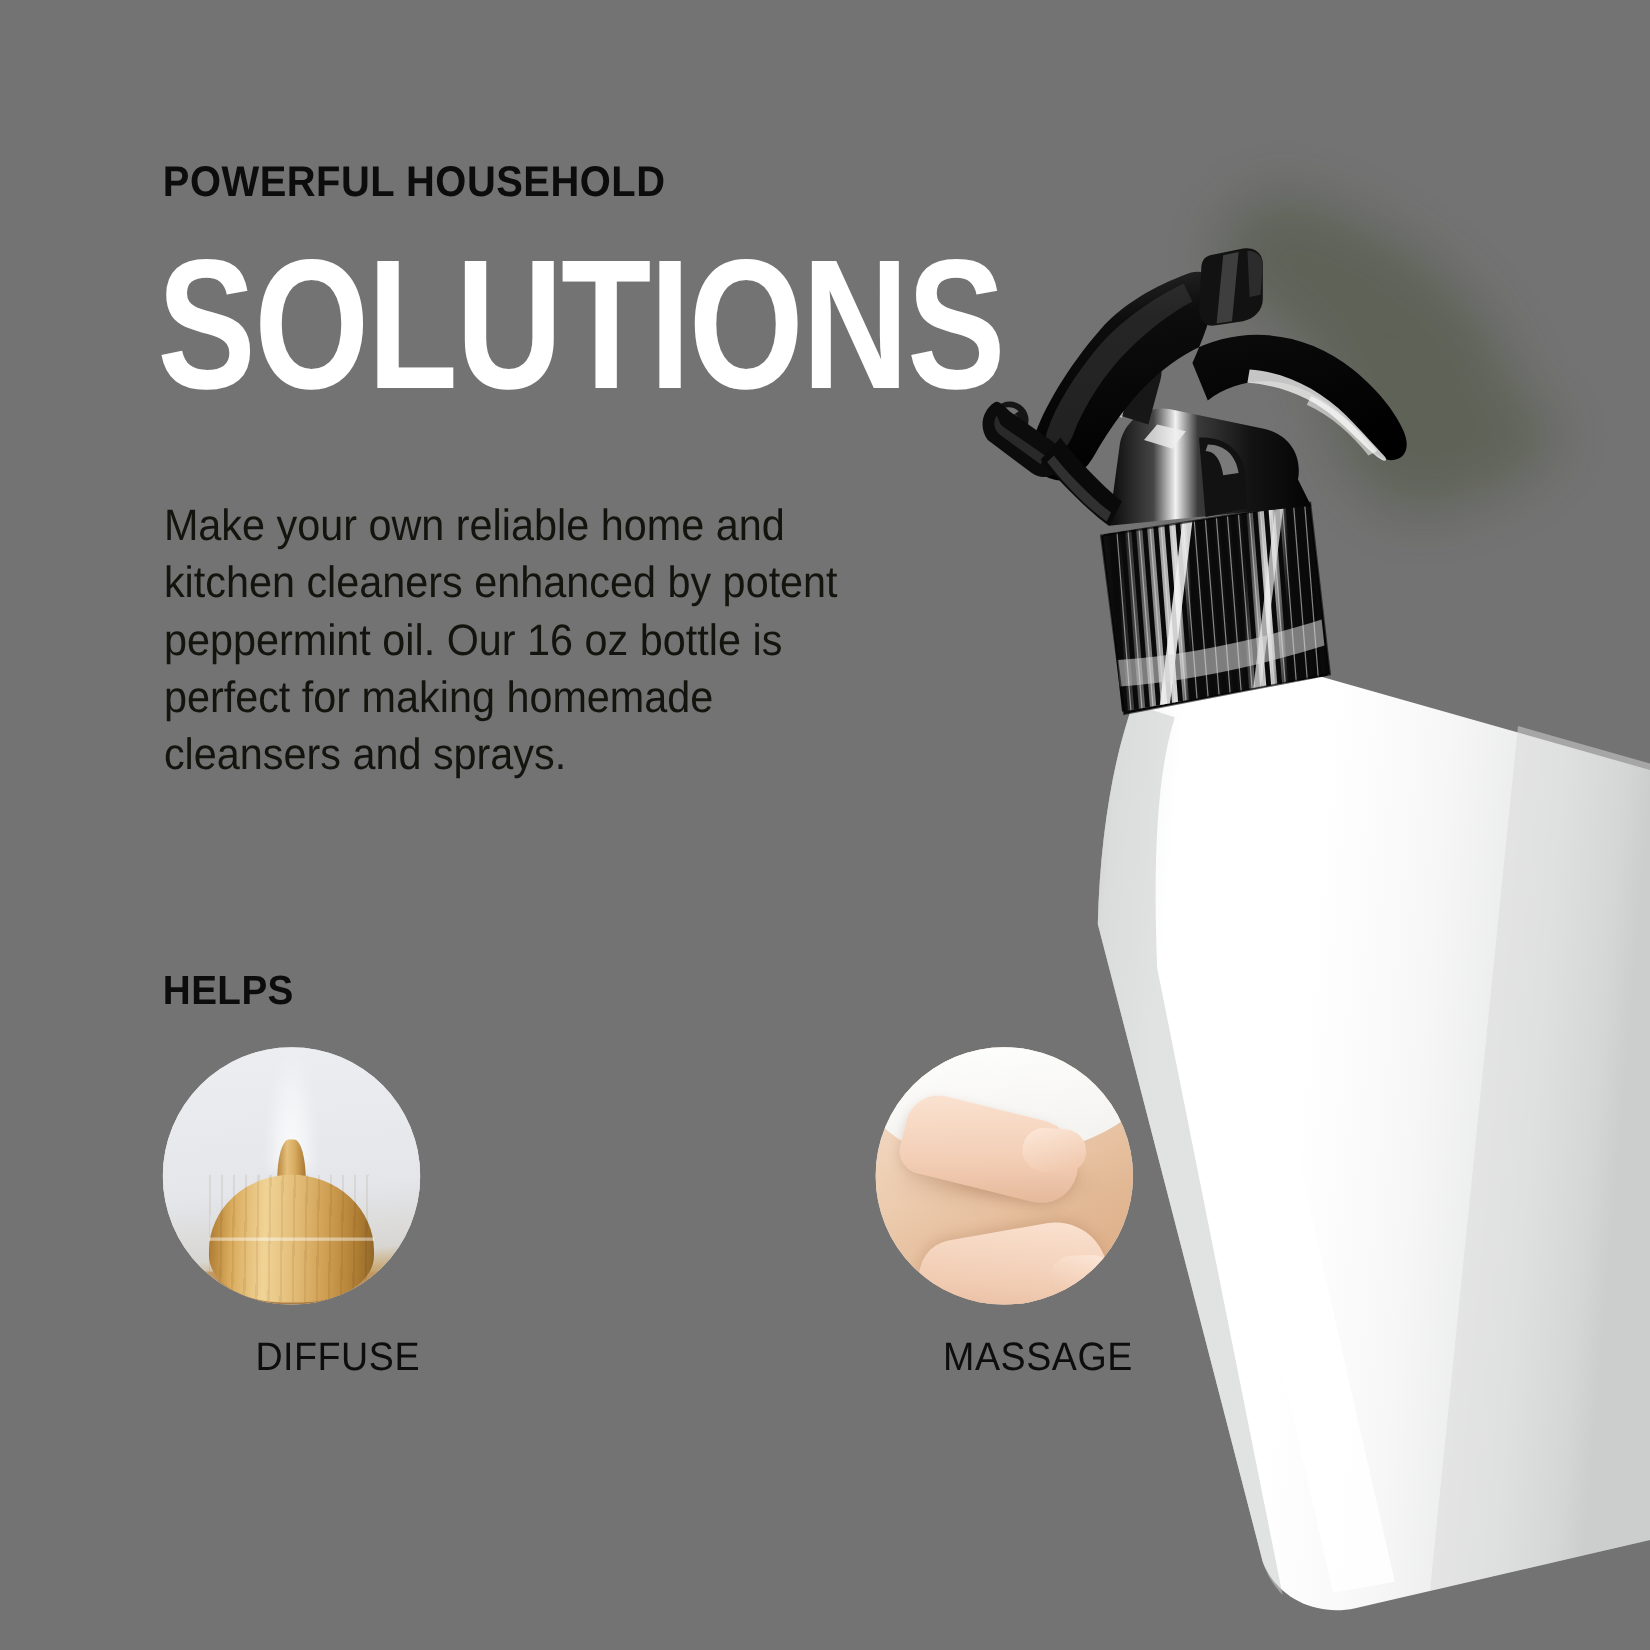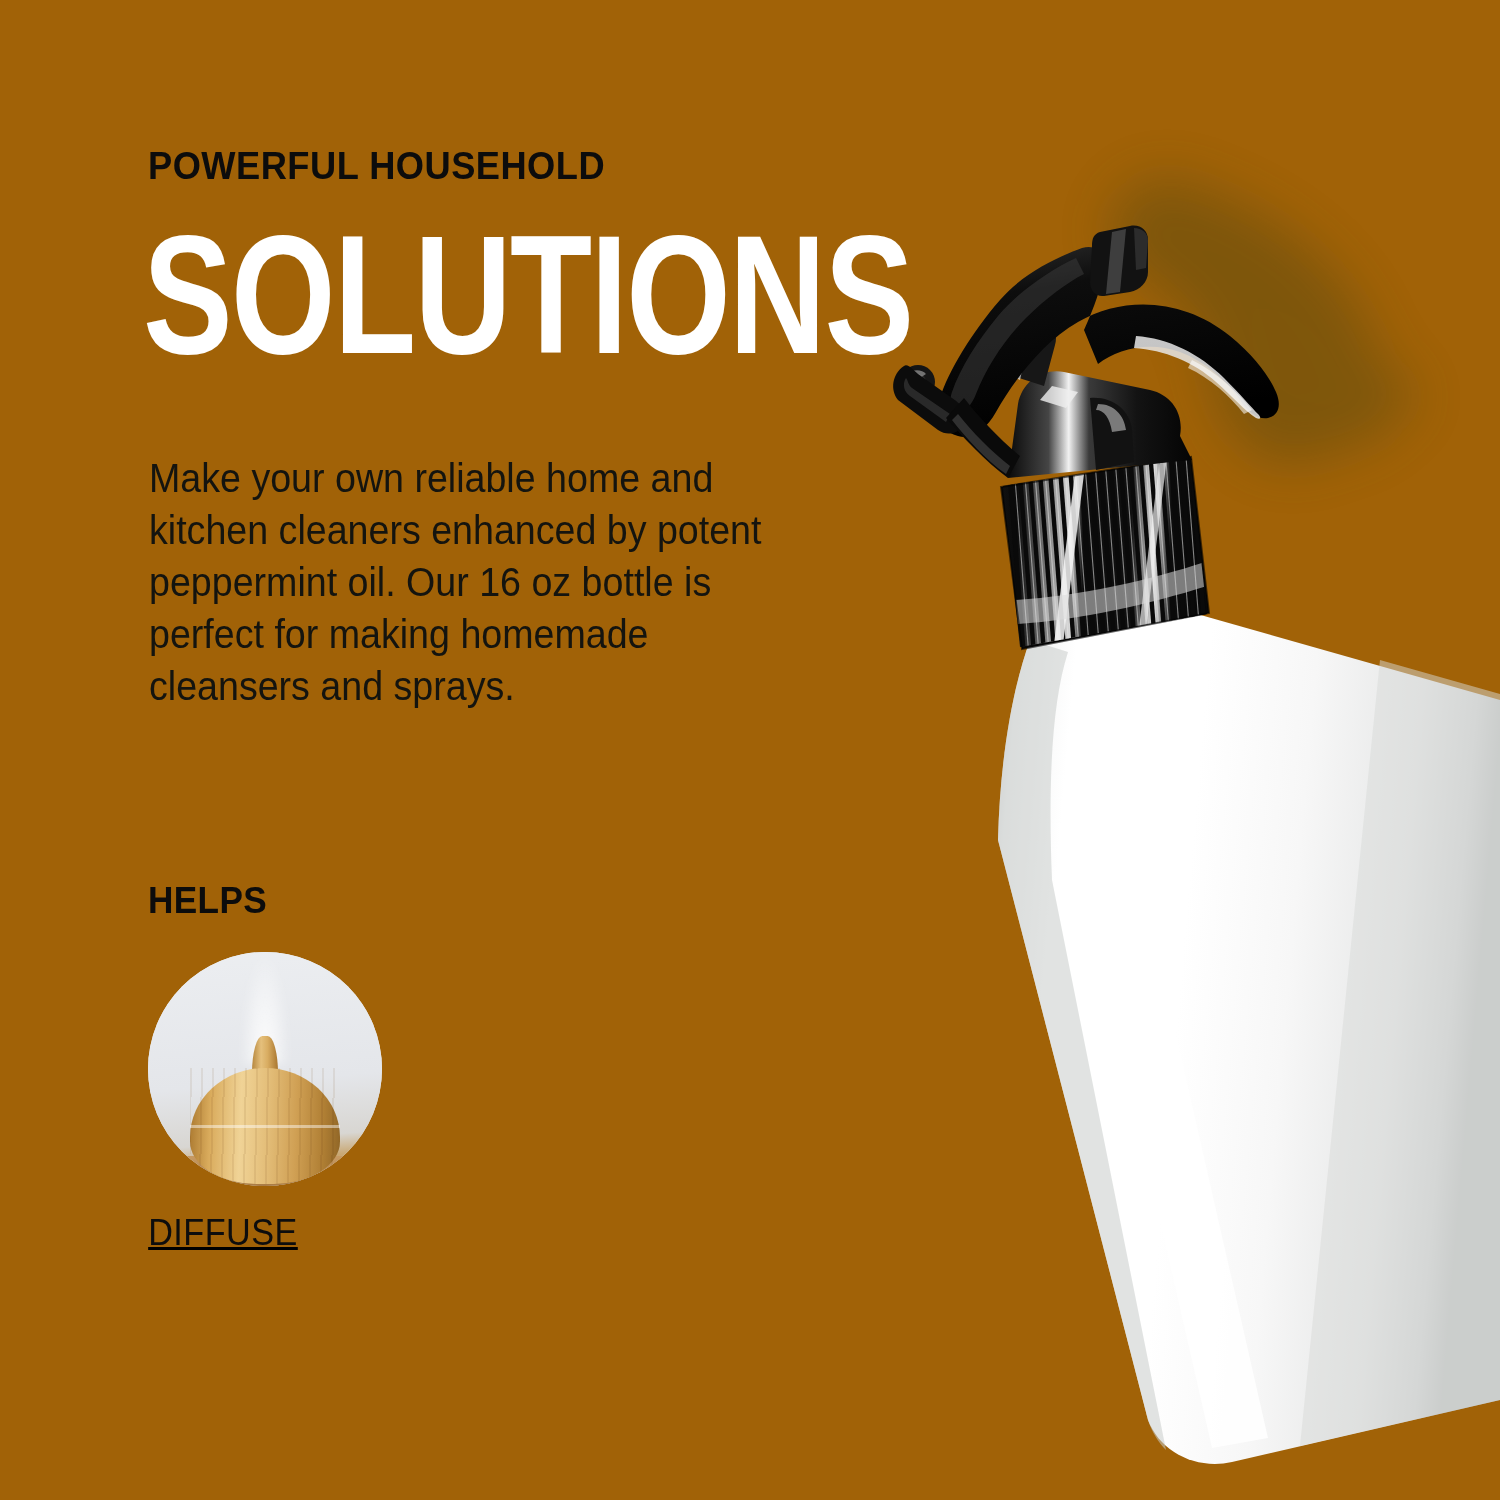--- a/index.html
+++ b/index.html
@@ -35,21 +35,21 @@
     transform:scaleX(.94); transform-origin:left top;
   }
   .helps-label{
     position:absolute; left:148px; top:880px;
     font-size:37px; font-weight:700; letter-spacing:.4px; color:#0c0c0c;
     transform:scaleX(.95); transform-origin:left center;
   }
 
   
   .helps-row{ position:absolute; left:0; top:952px; width:1060px; height:420px; }
-  .help-item{ position:absolute; top:0; width:246px; text-align:left;text-decoration:underline; }
+  .help-item{ position:absolute; top:0; width:246px; text-align:right; }
   .help-item.i0{ left:142px; }
   .help-item.i1{ left:466px; }
   .help-item.i2{ left:790px; }
 
   .circle{
     width:234px; height:234px; border-radius:50%;
     overflow:hidden; position:relative; margin:0 auto;
     background:#e9eaec;
   }
   .help-caption{
@@ -184,21 +184,21 @@
     filter:blur(6px);
   }
 
   
   #bottle-wrap{ position:absolute; left:0; top:0; width:1500px; height:1500px; z-index:4; pointer-events:none; }
   #bottle-wrap svg{ display:block; }
 </style>
 </head>
 <body>
 
-<div id="stage" style="background: #a16207;">
+<div id="stage" style="background: #737373;">
 
   <svg width="1500" height="1500" style="position:absolute;left:0;top:0;z-index:1;">
     <defs>
       <filter id="shblur" x="-40%" y="-40%" width="180%" height="180%">
         <feGaussianBlur stdDeviation="26"></feGaussianBlur>
       </filter>
       <linearGradient id="capGrad" x1="0" y1="0" x2="1" y2="0">
         <stop offset="0%" stop-color="#141414"></stop>
         <stop offset="10%" stop-color="#0a0a0a"></stop>
         <stop offset="34%" stop-color="#d8d8d8"></stop>
@@ -259,20 +259,30 @@
         <div class="diff-neck"></div>
         <div class="diff-body">
             <div class="diff-grain"></div>
           </div>
         <div class="diff-seam"></div>
       </div>
       <div class="help-caption">DIFFUSE</div>
     </div>
 
 
+    <div class="help-item i2">
+      <div class="circle">
+        <div class="m-bg"></div>
+        <div class="m-towel"></div>
+        <div class="m-shadow"></div>
+        <div class="m-hand1"></div>
+        <div class="m-hand2"></div>
+      </div>
+      <div class="help-caption">MASSAGE</div>
+    </div>
 
   </div>
 
   <div id="bottle-wrap">
     <svg width="1500" height="1500" viewBox="0 0 1500 1500">
 
       <g>
         <path d="M1030,640
                  C1012,690 1000,760 998,840
                  L1148,1420

